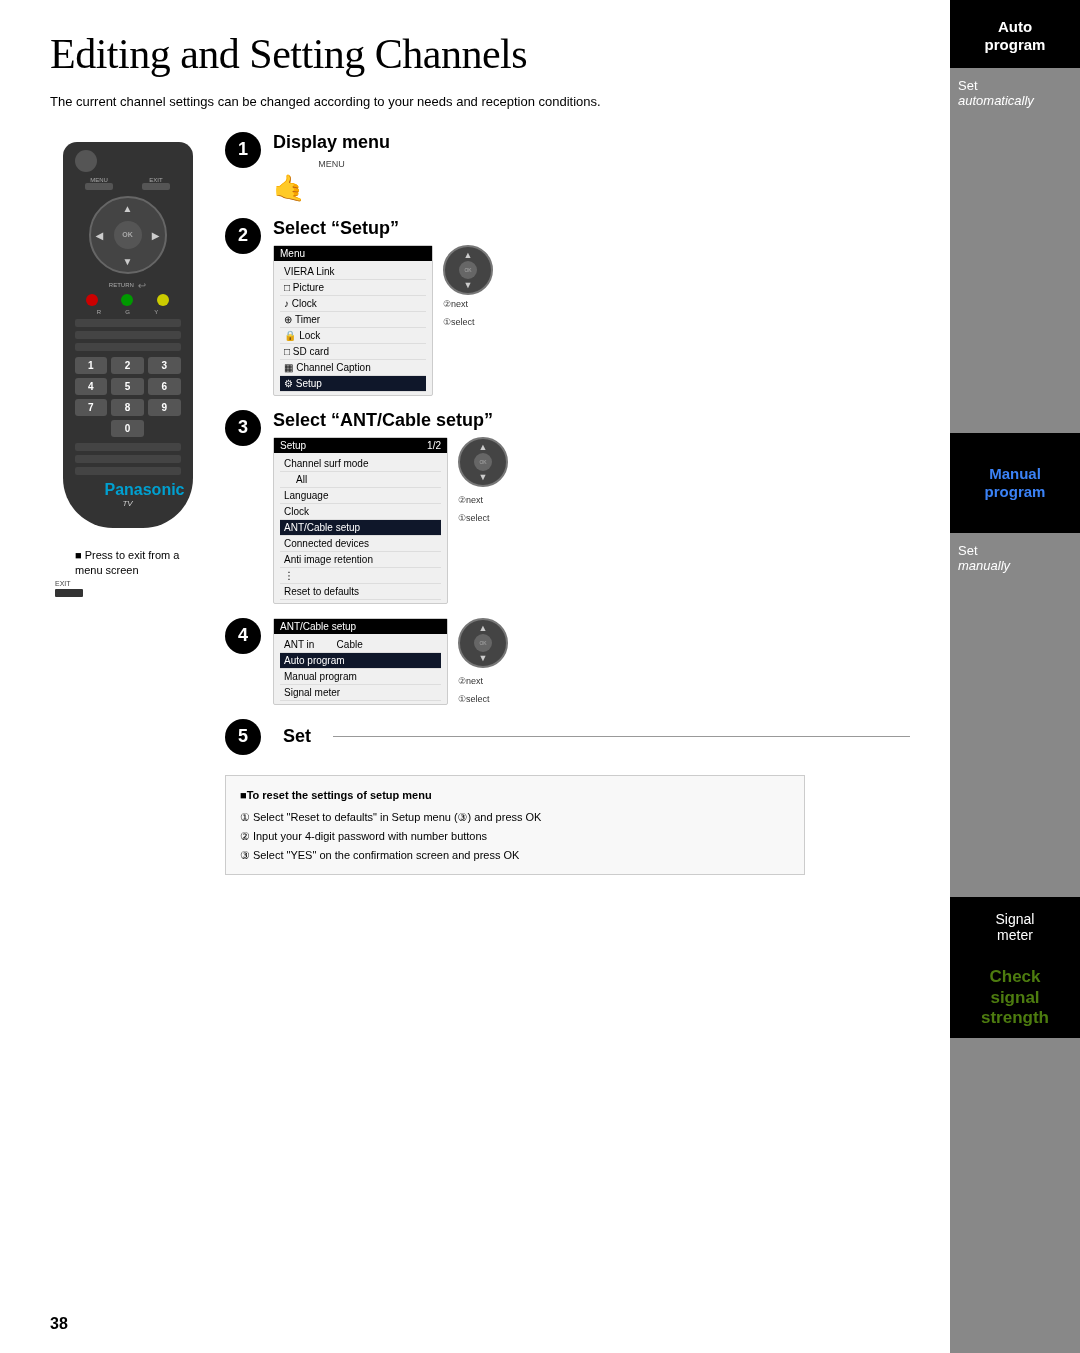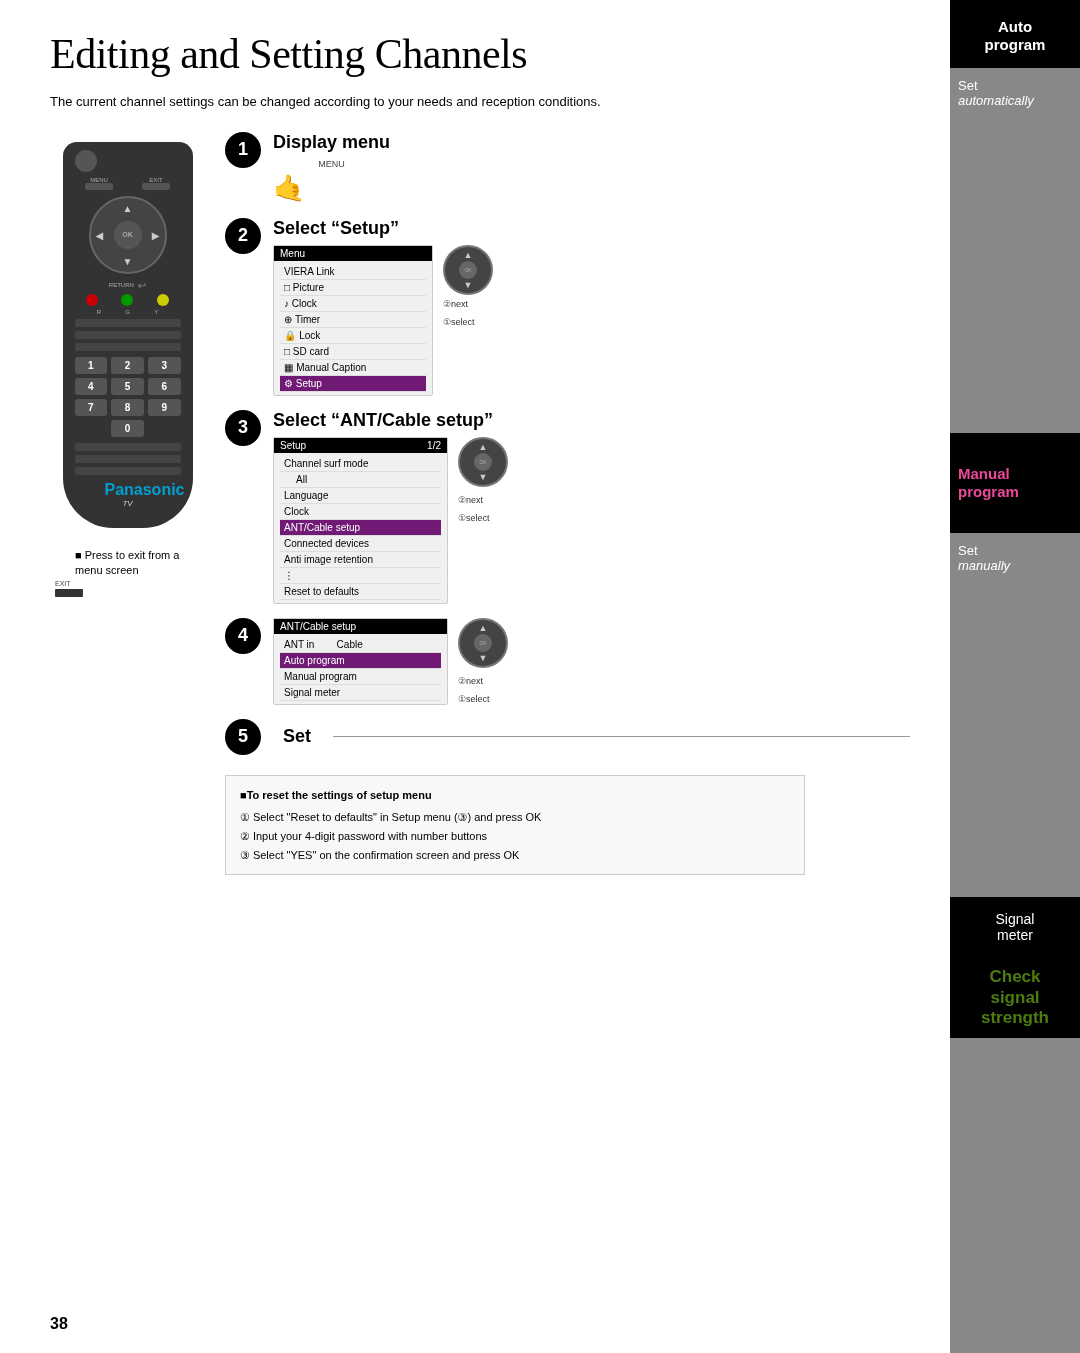--- a/index.html
+++ b/index.html
@@ -252,21 +252,21 @@
     .menu-item {
       padding: 2px 4px;
       font-size: 10px;
       border-bottom: 1px solid #ddd;
       display: flex;
       align-items: center;
       gap: 4px;
     }
 
     .menu-item.highlighted {
-      background: #701a75;
+      background: #0f172a;
       color: #fff;
     }
 
     
     .reset-info {
       background: #f8f8f8;
       border: 1px solid #ccc;
       padding: 10px 14px;
       font-size: 11px;
       line-height: 1.7;
@@ -326,22 +326,22 @@
     }
 
     .sidebar-gap {
       flex: 1;
       background: #888;
     }
 
     .sidebar-manual {
       background: #000;
       padding: 32px 8px;
-      color: #ec4899;
-      text-align: left;
+      color: #3b82f6;
+      text-align: center;
     }
 
     .sidebar-set-manual {
       background: #888;
       padding: 10px 8px;
       color: #fff;
       text-align: left;
     }
 
     .sidebar-gap2 {
@@ -496,21 +496,21 @@
               <div class="menu-box">
                 <div class="menu-header">
                   <span>Menu</span>
                 </div>
                 <div class="menu-item">VIERA Link</div>
                 <div class="menu-item">□ Picture</div>
                 <div class="menu-item">♪ Clock</div>
                 <div class="menu-item">⊕ Timer</div>
                 <div class="menu-item">🔒 Lock</div>
                 <div class="menu-item">□ SD card</div>
-                <div class="menu-item">▦ Manual Caption</div>
+                <div class="menu-item">▦ Channel Caption</div>
                 <div class="menu-item highlighted">⚙ Setup</div>
               </div>
               <div style="display:flex;flex-direction:column;gap:8px;">
 
                 <div style="position:relative;width:50px;height:50px;">
                   <div style="width:50px;height:50px;border-radius:50%;background:#444;border:2px solid #777;display:flex;align-items:center;justify-content:center;position:relative;">
                     <span style="position:absolute;top:3px;left:50%;transform:translateX(-50%);font-size:9px;color:#ccc;">▲</span>
                     <span style="position:absolute;bottom:3px;left:50%;transform:translateX(-50%);font-size:9px;color:#ccc;">▼</span>
                     <div style="width:18px;height:18px;background:#666;border-radius:50%;font-size:5px;color:#aaa;display:flex;align-items:center;justify-content:center;">OK</div>
                   </div>

